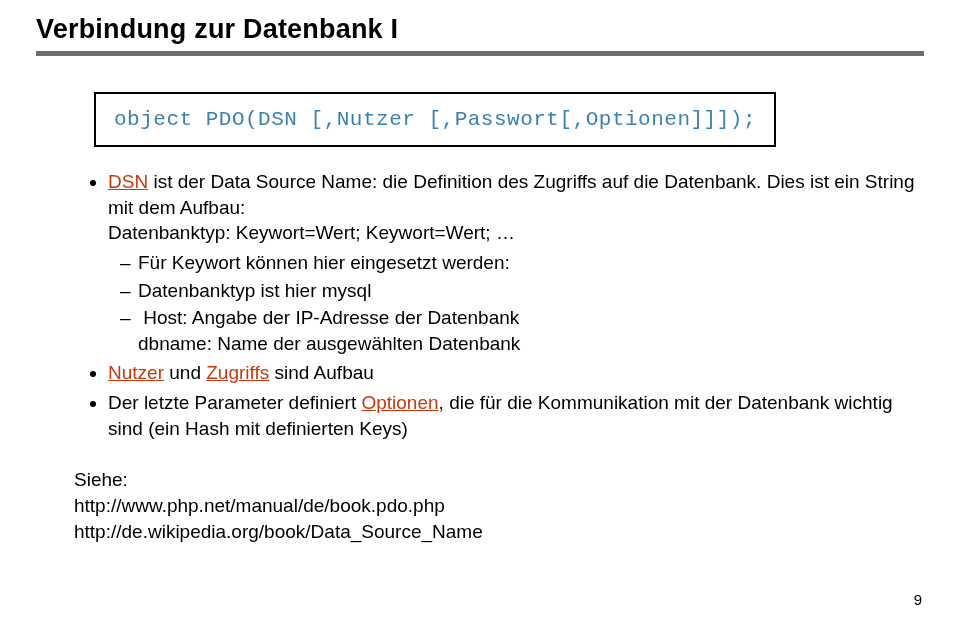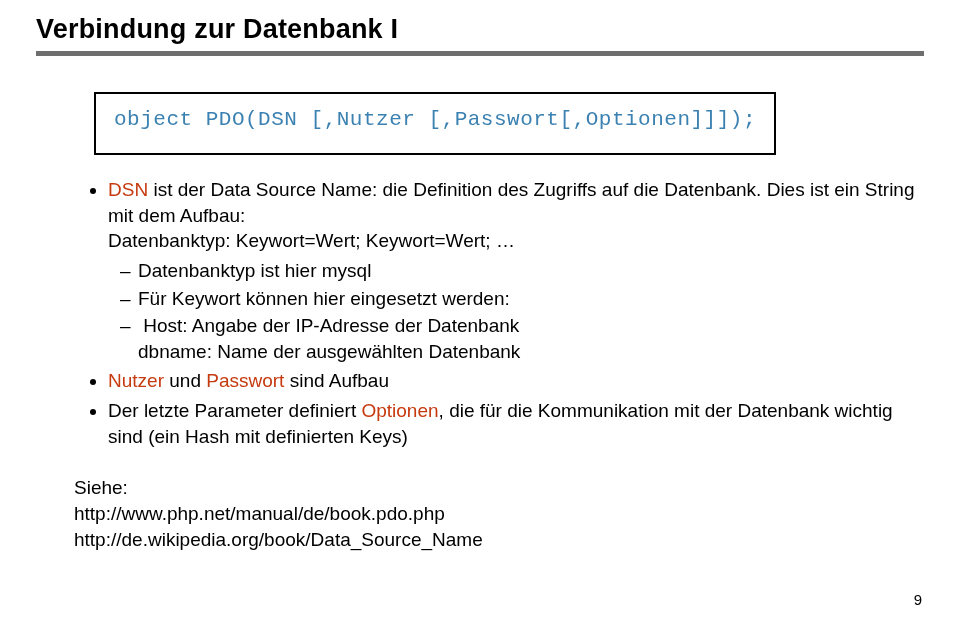--- a/index.html
+++ b/index.html
@@ -30,21 +30,21 @@
   }
   .under-rule {
     border: 0;
     border-top: 5px solid #6e6e6e;
     margin: 0;
     width: 100%;
   }
   .code-box {
     margin: 26px 0 22px 58px;
     border: 2px solid #000;
-    padding: 14px 18px 22px 18px;
+    padding: 14px 18px 14px 18px;
     display: inline-block;
   }
   .code-text {
     font-family: "Courier New", Courier, monospace;
     font-size: 21px;
     color: #3b81b1;
     white-space: pre;
     letter-spacing: 0.5px;
   }
   ul.main {
@@ -64,21 +64,21 @@
   }
   ul.sub > li {
     margin-bottom: 2px;
   }
   ul.sub > li::before {
     content: "–";
     display: inline-block;
     width: 18px;
     margin-left: -18px;
   }
-  .accent { color: #c63a0f; }
+  .accent { color: #c63a0f; text-decoration: underline; }
   .link-block {
     margin: 26px 0 0 38px;
     font-size: 19px;
     line-height: 1.35;
   }
   .footer {
     position: absolute;
     left: 36px;
     bottom: 12px;
     right: 36px;
@@ -105,31 +105,31 @@
   <div class="code-box">
     <span class="code-text">object PDO(DSN [,Nutzer [,Passwort[,Optionen]]]);</span>
   </div>
 
   <ul class="main">
 
     <li>
       <span class="accent">DSN</span><span> ist der Data Source Name: die Definition des Zugriffs auf die Datenbank. Dies ist ein String mit dem Aufbau:</span><br>
       <span>Datenbanktyp: Keywort=Wert; Keywort=Wert; …</span>
       <ul class="sub">
+        <li>Für Keywort können hier eingesetzt werden:</li>
         <li>Datenbanktyp ist hier mysql</li>
-        <li>Für Keywort können hier eingesetzt werden:</li>
         <li>
           <span>Host: Angabe der IP-Adresse der Datenbank</span><br>
           <span>dbname: Name der ausgewählten Datenbank</span>
         </li>
       </ul>
     </li>
 
     <li>
-      <span class="accent">Nutzer</span><span> und </span><span class="accent">Passwort</span><span> sind Aufbau</span>
+      <span class="accent">Nutzer</span><span> und </span><span class="accent">Zugriffs</span><span> sind Aufbau</span>
     </li>
 
     <li>
       <span>Der letzte Parameter definiert </span><span class="accent">Optionen</span><span>, die für die Kommunikation mit der Datenbank wichtig sind (ein Hash mit definierten Keys)</span>
     </li>
 
   </ul>
 
   <div class="link-block">
     <div>Siehe:</div>

